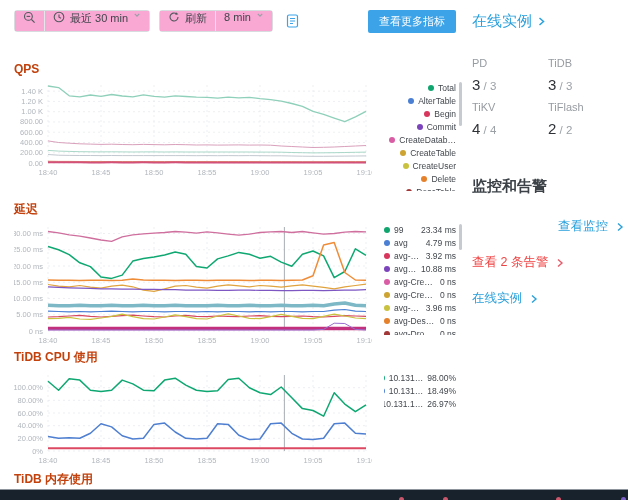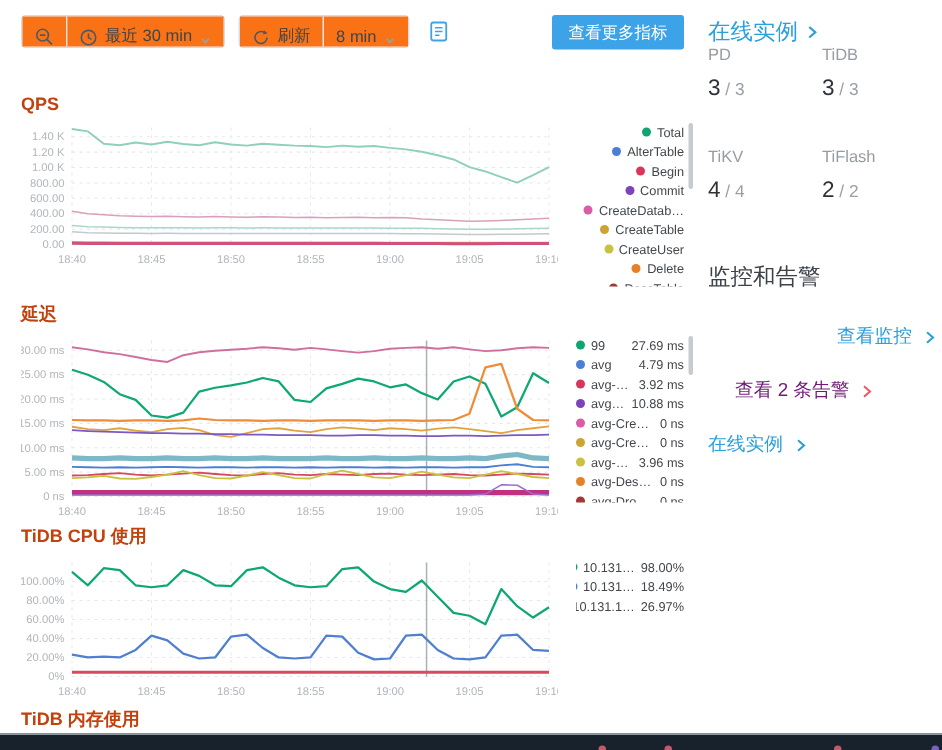--- a/index.html
+++ b/index.html
@@ -5,21 +5,21 @@
   * { box-sizing: border-box; margin: 0; padding: 0; }
   html,body { width: 628px; height: 500px; overflow: hidden; background:#fff;
     font-family: "Liberation Sans", sans-serif; }
   .page { display:flex; width:628px; }
   .main { width:462px; flex:none; }
   .sidebar { flex:1; padding:12px 18px 0 10px; }
 
   
   .toolbar { margin:10px 6px 0 14px; display:flex; align-items:center; height:22px; }
   .ctrl-group { display:inline-flex; border:1px solid #d9dcdf; border-radius:3px; height:22px; margin-right:9px; }
-  .ctrl { display:inline-flex; align-items:flex-end; gap:5px; padding:0 8px; background:#f97316; border:none;
+  .ctrl { display:inline-flex; align-items:flex-start; gap:5px; padding:0 8px; background:#f9a8d4; border:none;
     border-right:1px solid #e4e7ea; font-size:11px; color:#40454b; cursor:pointer; height:100%;
     font-family:"Liberation Sans",sans-serif; }
   .ctrl:last-child { border-right:none; }
   .doc-btn { display:inline-flex; align-items:center; margin-left:4px; cursor:pointer; }
   .primary-btn { margin-left:auto; background:#3ca3e8; color:#fff; border:none; border-radius:2px;
     font-size:11px; padding:4px 11px; cursor:pointer; font-family:"Liberation Sans",sans-serif; }
 
   
   .chart-section { margin-left:14px; }
   .chart-title { font-size:12px; font-weight:bold; color:#c2410c; }
@@ -32,25 +32,25 @@
   svg.plot text { font-size:7.5px; fill:#b1b6bc; }
   .legend { width:88px; position:relative; overflow:hidden; padding-right:6px; }
   .legend-row { display:flex; align-items:center; gap:4px; height:13px; font-size:8.5px; color:#42474d;
     white-space:nowrap; cursor:pointer;justify-content:flex-end; }
   .legend-dot { width:6px; height:6px; border-radius:50%; flex:none; }
   .legend-val { margin-left:auto; }
   .legend-scrollbar { position:absolute; right:0; top:1px; width:3px; background:#c6cbd1; border-radius:2px; }
 
   
   .side-head { display:flex; align-items:center; gap:5px; color:#2aa0dc; font-size:15px; text-decoration:none; cursor:pointer; }
-  .inst-grid { display:grid; grid-template-columns:76px 76px; row-gap:32px; }
+  .inst-grid { display:grid; grid-template-columns:76px 76px; row-gap:8px; margin-top:26px; }
   .inst-label { font-size:11px; color:#979ca2; }
   .inst-value { margin-top:7px; font-size:15px; color:#2f3338; }
   .inst-total { font-size:11.5px; color:#9aa0a6; }
-  .monitor-heading { margin-top:40px; font-size:15px; font-weight:400; color:#3c4248; }
+  .monitor-heading { margin-top:40px; font-size:15px; font-weight:700; color:#3c4248; }
   .monitor-links { margin-top:22px; display:flex; flex-direction:column; gap:19px; }
   .mon-link { display:flex; align-items:center; gap:8px; font-size:12.5px; text-decoration:none; cursor:pointer; }
 
   
   .bottom-bar { position:absolute; left:0; top:489px; width:628px; height:11px; background:#18222c;
     border-top:1px solid #8d949b; overflow:hidden; }
   .bar-dot { position:absolute; width:5px; height:5px; border-radius:50%; top:7px; }
 </style>
 </head>
 <body>
@@ -233,21 +233,21 @@
             <polyline points="34.0,94.0 44.6,93.7 55.2,93.0 65.8,92.4 76.4,93.4 87.0,94.0 97.6,93.4 108.2,92.7 118.8,92.1 129.4,93.0 140.0,93.7 150.6,94.0 161.2,93.0 171.8,92.4 182.4,93.4 193.0,93.7 203.6,93.0 214.2,93.4 224.8,93.7 235.4,93.0 246.0,92.7 256.6,93.4 267.2,93.7 277.8,93.4 288.4,93.0 299.0,93.7 309.6,94.0 320.2,93.4 330.8,92.7 341.4,93.0 352.0,93.4" fill="none" stroke="#d6485f" stroke-width="1.2" stroke-linejoin="round"></polyline>
             <polyline points="34.0,95.7 44.6,95.3 55.2,94.3 65.8,96.0 76.4,96.3 87.0,95.0 97.6,93.4 108.2,91.1 118.8,93.7 129.4,95.7 140.0,96.0 150.6,94.0 161.2,91.8 171.8,93.7 182.4,95.7 193.0,96.0 203.6,93.0 214.2,90.8 224.8,93.0 235.4,95.3 246.0,95.7 256.6,93.7 267.2,91.4 277.8,93.4 288.4,95.3 299.0,95.7 309.6,93.4 320.2,91.1 330.8,93.0 341.4,95.0 352.0,95.7" fill="none" stroke="#c9c23f" stroke-width="1.2" stroke-linejoin="round"></polyline>
             <polyline points="34.0,105.4 44.6,105.4 55.2,105.4 65.8,105.4 76.4,105.4 87.0,105.4 97.6,105.4 108.2,105.4 118.8,105.4 129.4,105.4 140.0,105.4 150.6,105.4 161.2,105.4 171.8,105.4 182.4,105.4 193.0,105.4 203.6,105.4 214.2,105.4 224.8,105.4 235.4,105.4 246.0,105.4 256.6,105.4 267.2,105.4 277.8,105.4 288.4,105.4 299.0,105.4 309.6,105.4 320.2,105.4 330.8,105.4 341.4,105.4 352.0,105.4" fill="none" stroke="#c2317e" stroke-width="3.5" stroke-linejoin="round"></polyline>
             <polyline points="34.0,107.0 44.6,107.0 55.2,107.0 65.8,107.0 76.4,107.0 87.0,107.0 97.6,107.0 108.2,107.0 118.8,107.0 129.4,107.0 140.0,107.0 150.6,107.0 161.2,107.0 171.8,107.0 182.4,107.0 193.0,107.0 203.6,107.0 214.2,107.0 224.8,107.0 235.4,107.0 246.0,107.0 256.6,107.0 267.2,107.0 277.8,107.0 288.4,107.0 299.0,107.0 309.6,106.4 320.2,100.2 330.8,100.5 341.4,106.4 352.0,107.0" fill="none" stroke="#9a6fd0" stroke-width="1" stroke-linejoin="round"></polyline>
           </svg>
         <div class="legend" style="max-height:112px">
           <div class="legend-scrollbar" style="height:26px"></div>
         <div class="legend-row">
               <span class="legend-dot" style="background: rgb(16, 165, 111);"></span>
               <span>99</span>
-              <span class="legend-val">27.69 ms</span>
+              <span class="legend-val">23.34 ms</span>
             </div>
             <div class="legend-row">
               <span class="legend-dot" style="background: rgb(74, 127, 212);"></span>
               <span>avg</span>
               <span class="legend-val">4.79 ms</span>
             </div>
             <div class="legend-row">
               <span class="legend-dot" style="background: rgb(216, 54, 93);"></span>
               <span>avg-…</span>
               <span class="legend-val">3.92 ms</span>
@@ -396,21 +396,21 @@
       </div>
 
     <h4 class="monitor-heading">监控和告警</h4>
     <div class="monitor-links">
         <a class="mon-link" style="color: rgb(42, 160, 220); justify-content: flex-end;">
           <span>查看监控</span>
           <svg width="8" height="10" viewBox="0 0 8 10">
             <path d="M2 1.5 L6 5 L2 8.5" fill="none" stroke="#2aa0dc" stroke-width="1.4"></path>
           </svg>
         </a>
-        <a class="mon-link" style="color: #701a75; margin-left: 18px;">
+        <a class="mon-link" style="color: #ef4444;">
           <span>查看 2 条告警</span>
           <svg width="8" height="10" viewBox="0 0 8 10">
             <path d="M2 1.5 L6 5 L2 8.5" fill="none" stroke="#e95b69" stroke-width="1.4"></path>
           </svg>
         </a>
         <a class="mon-link" style="color: rgb(42, 160, 220);">
           <span>在线实例</span>
           <svg width="8" height="10" viewBox="0 0 8 10">
             <path d="M2 1.5 L6 5 L2 8.5" fill="none" stroke="#2aa0dc" stroke-width="1.4"></path>
           </svg>

